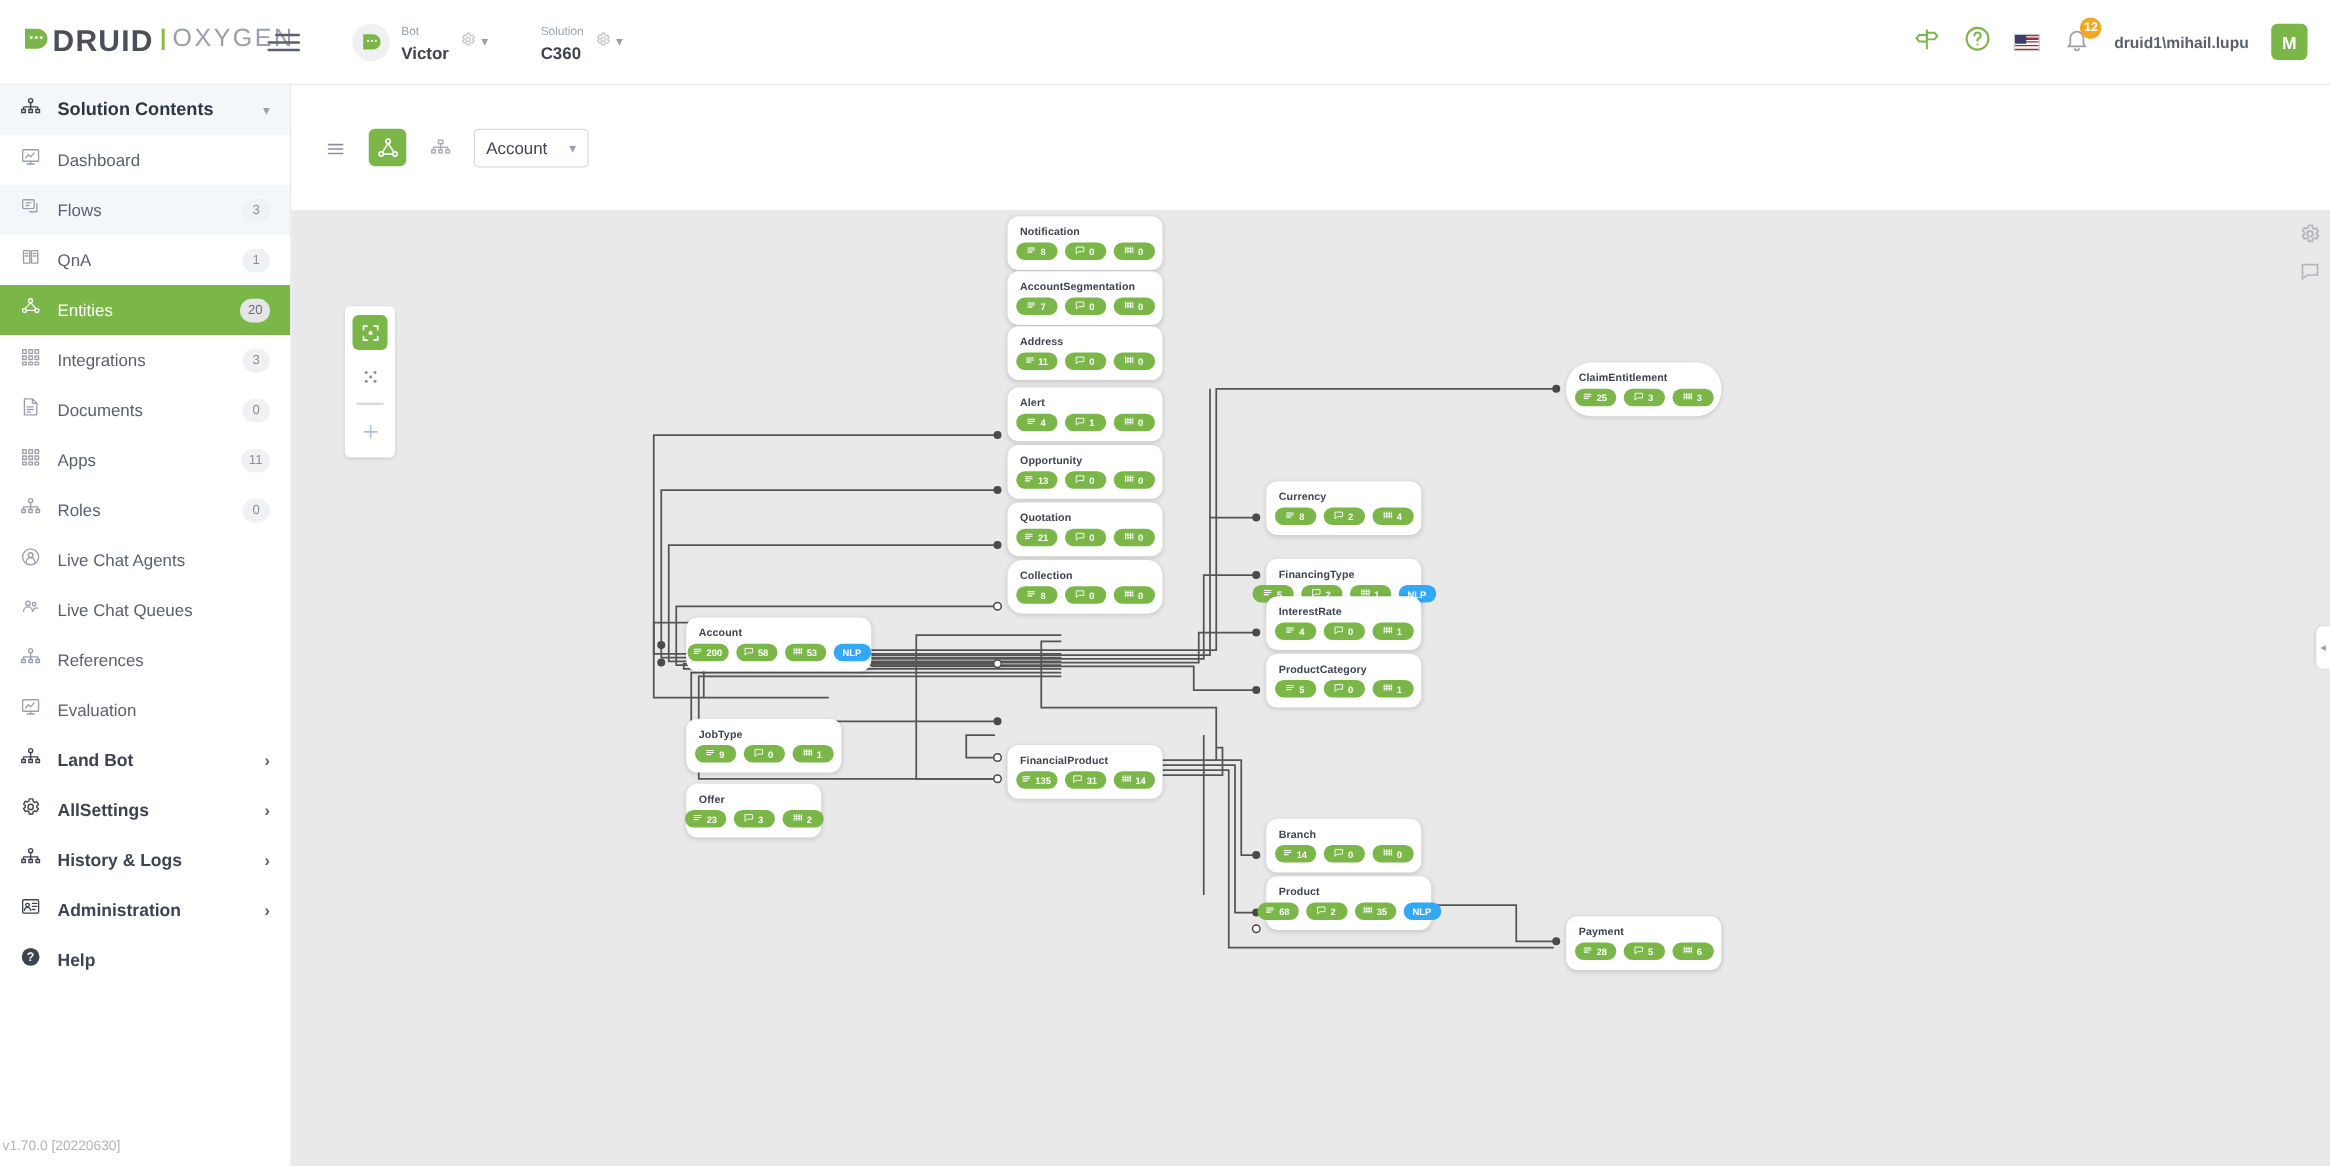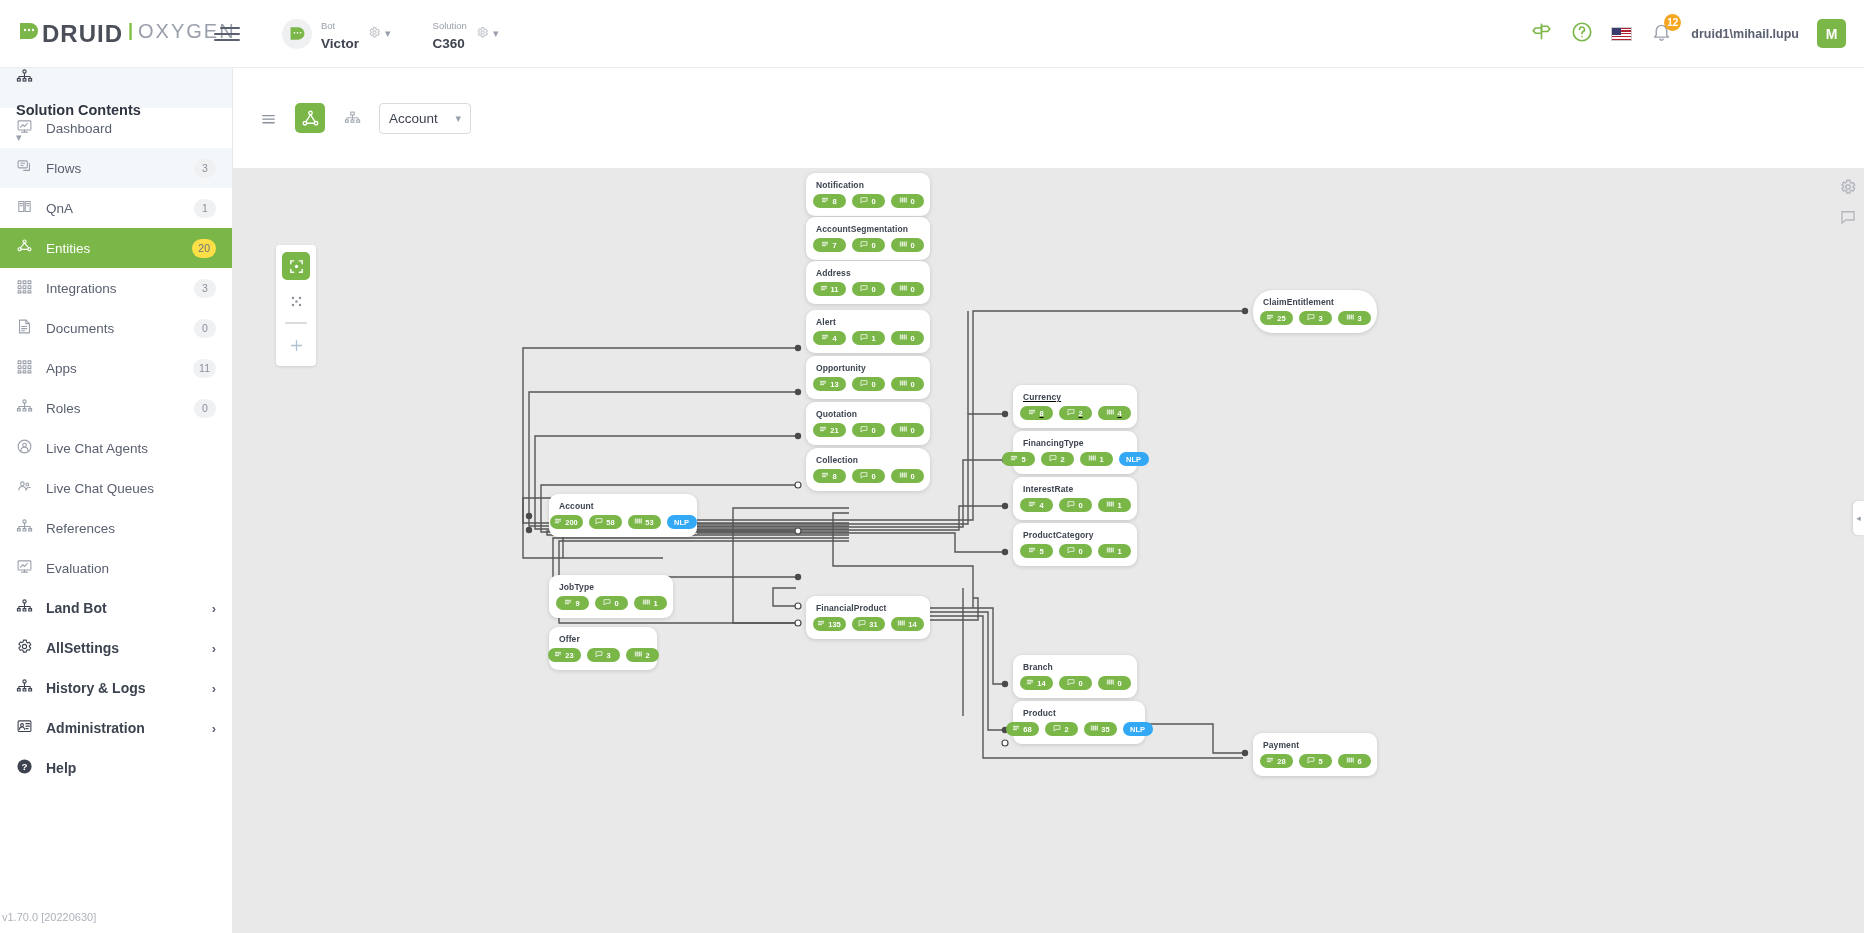--- a/index.html
+++ b/index.html
@@ -54,40 +54,40 @@
     color: #fff; font-size: 14px; font-weight: bold;
     display: flex; align-items: center; justify-content: center; cursor: pointer;
   }
 
   
   .sidebar {
     position: absolute; top: 68px; left: 0; width: 233px; height: 865px;
     background: #fff; border-right: 1px solid #e9e9e9; z-index: 20;
   }
   .nav-head {
-    height: 40px; display: flex; align-items: flex-start; padding: 0 16px;
-    background: #f4f7fa; gap: 13px; flex-direction: column;
+    height: 40px; display: flex; align-items: center; padding: 0 16px;
+    background: #f4f7fa; gap: 13px;
   }
   .nav-head .lbl { font-size: 14.5px; font-weight: bold; color: #2f3542; flex: 1; }
   .nav-item {
     height: 40px; display: flex; align-items: center; padding: 0 16px; gap: 13px;
     cursor: pointer; color: #5a6070;
   }
   .nav-item .lbl { font-size: 13.5px; flex: 1; white-space: nowrap; }
   .nav-item.shade { background: #f4f7fa; }
   .nav-item.active { background: #7ab648; }
   .nav-item.active .lbl { color: #fff; }
   .nav-item.active svg { stroke: #fff; }
   .nav-item.bold .lbl { font-weight: bold; color: #3d4350; font-size: 14px; }
   .cnt {
     min-width: 22px; height: 19px; padding: 0 6px; border-radius: 10px;
     background: #f0f1f3; color: #8a909c; font-size: 10.5px;
     display: flex; align-items: center; justify-content: center;
   }
-  .nav-item.active .cnt { background: #fde047; color: #6a7280; }
+  .nav-item.active .cnt { background: #e5e5e5; color: #6a7280; }
   .chev-r { color: #5a6070; font-size: 13px; font-weight: bold; }
   .ver { position: absolute; bottom: 10px; left: 0; padding-left: 2px; font-size: 11px; color: #aeb3bc; }
 
   
   .canvas-bar {
     position: absolute; top: 68px; left: 233px; width: 1631px; height: 100px;
     background: #fff; display: flex; align-items: center; padding-left: 20px; gap: 12px; z-index: 10;
   }
   .tb-icon { width: 30px; height: 30px; display: flex; align-items: center; justify-content: center; cursor: pointer; }
   .tb-icon.sel { background: #7ab648; border-radius: 5px; }
@@ -809,21 +809,21 @@
           </span>
           <span class="pill">
             <span><svg width="8" height="8" viewBox="0 0 24 24" fill="none" stroke="#fff" stroke-width="2.2">
                 <path d="M4 4v16M10 4v16M16 4v16M22 4v16"></path>
                 <path d="M4 9h18M4 15h18"></path>
               </svg></span>
             <span>3</span>
           </span>
         </div>
       </div>
-      <div class="node" style="left: 780px; top: 217px; width: 124px; text-decoration: underline;">
+      <div class="node" style="left: 780px; top: 217px; width: 124px;">
         <div class="ttl">Currency</div>
         <div class="pills">
           <span class="pill">
             <span><svg width="8" height="8" viewBox="0 0 24 24" stroke="#fff" stroke-width="2.6" stroke-linecap="round">
                 <path d="M4 7h16M4 12h16M4 17h10"></path>
               </svg></span>
             <span>8</span>
           </span>
           <span class="pill">
             <span><svg width="8" height="8" viewBox="0 0 24 24" fill="none" stroke="#fff" stroke-width="2.2">
@@ -833,21 +833,21 @@
           </span>
           <span class="pill">
             <span><svg width="8" height="8" viewBox="0 0 24 24" fill="none" stroke="#fff" stroke-width="2.2">
                 <path d="M4 4v16M10 4v16M16 4v16M22 4v16"></path>
                 <path d="M4 9h18M4 15h18"></path>
               </svg></span>
             <span>4</span>
           </span>
         </div>
       </div>
-      <div class="node" style="left: 780px; top: 263px; width: 124px;">
+      <div class="node" style="left: 780px; top: 279px; width: 124px;">
         <div class="ttl">FinancingType</div>
         <div class="pills">
           <span class="pill">
             <span><svg width="8" height="8" viewBox="0 0 24 24" stroke="#fff" stroke-width="2.6" stroke-linecap="round">
                 <path d="M4 7h16M4 12h16M4 17h10"></path>
               </svg></span>
             <span>5</span>
           </span>
           <span class="pill">
             <span><svg width="8" height="8" viewBox="0 0 24 24" fill="none" stroke="#fff" stroke-width="2.2">

